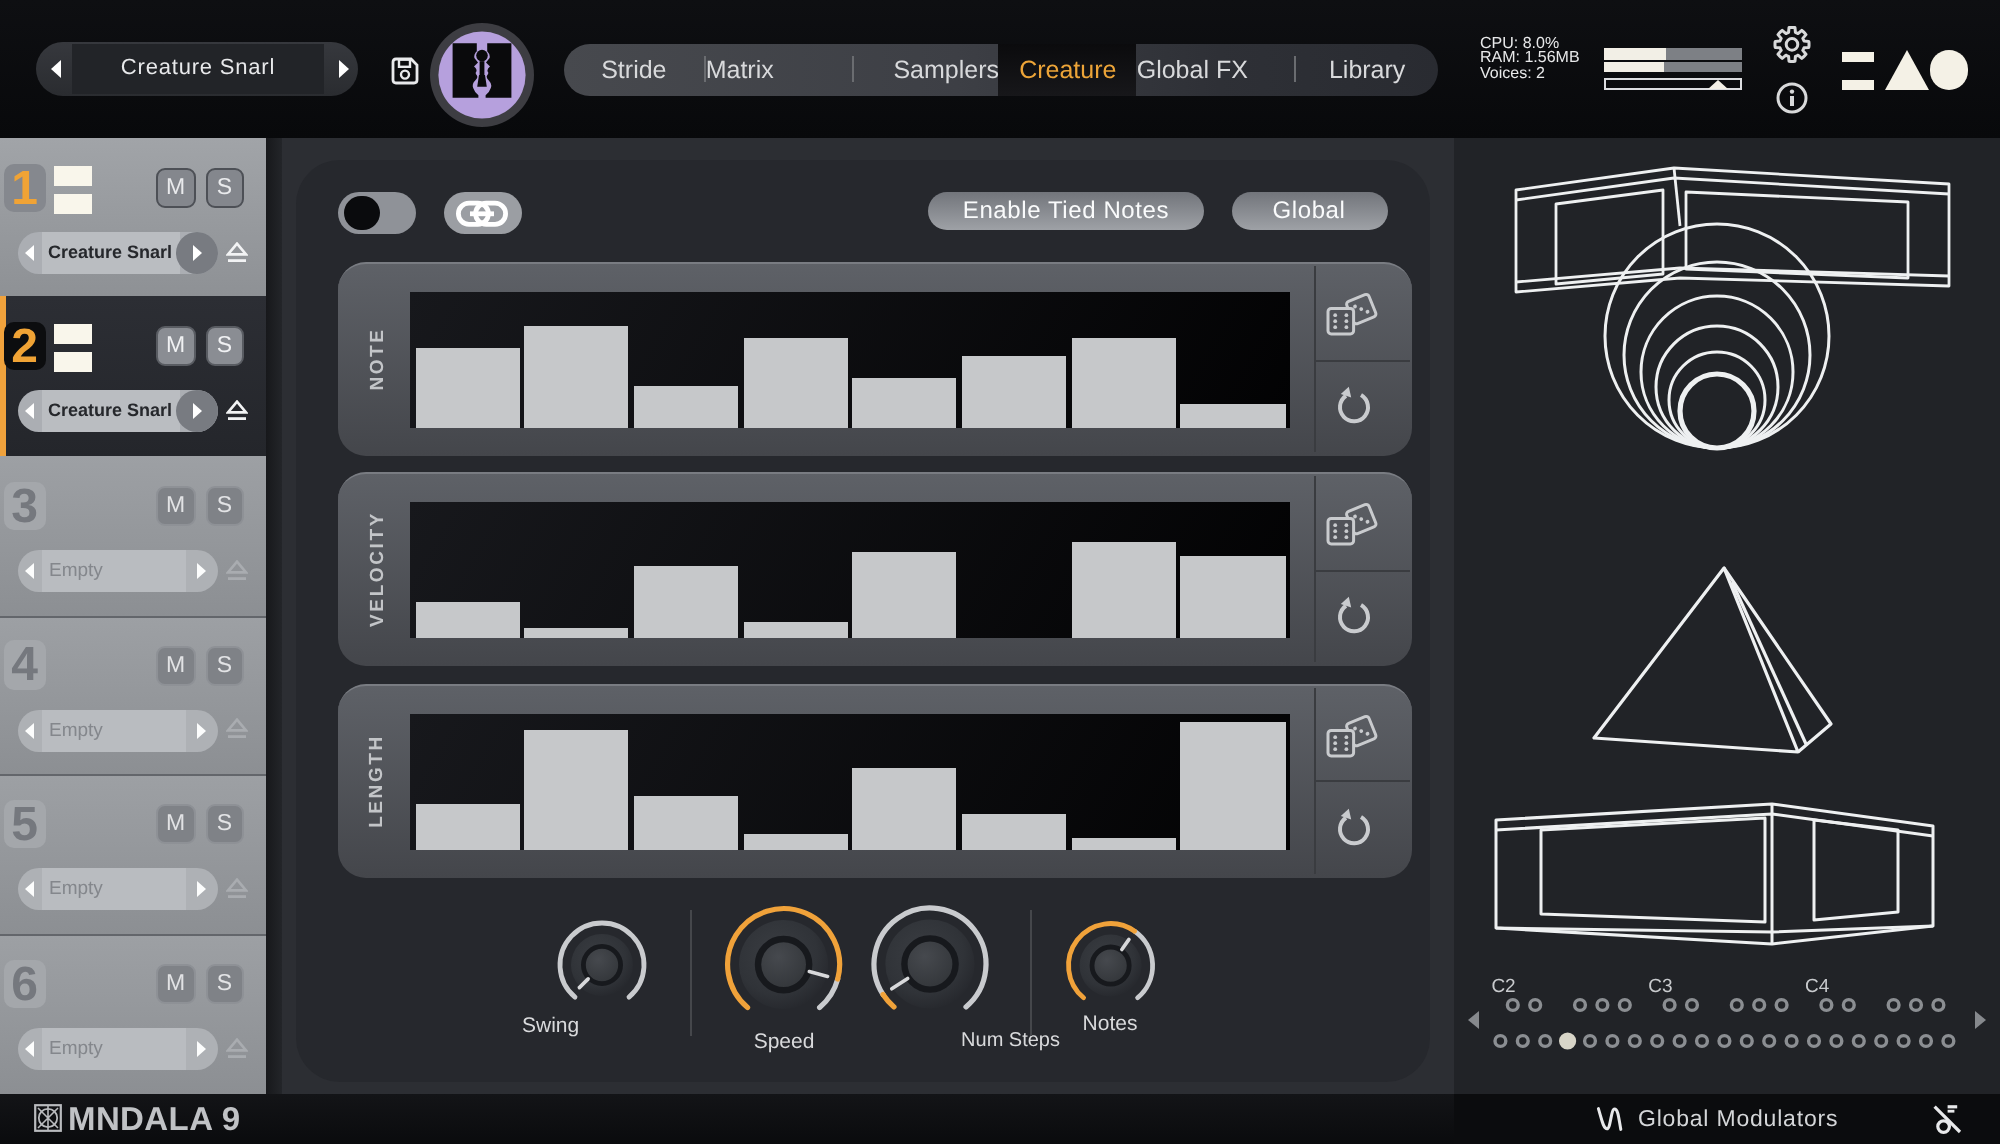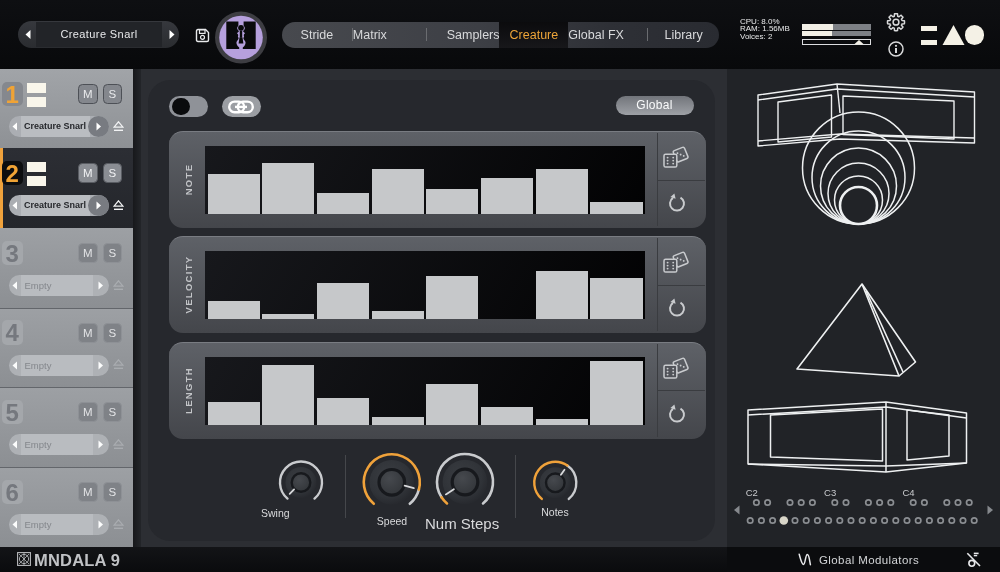--- a/index.html
+++ b/index.html
@@ -195,20 +195,21 @@
 <div style="position:absolute;left:169px;top:95.5px;width:39px;height:21.5px;border-radius:11px;background:#8f9298"></div>
 <div style="position:absolute;left:172.3px;top:97.7px;width:17.4px;height:17.4px;border-radius:50%;background:#0a0b0d"></div>
 <div style="position:absolute;left:221.5px;top:95.5px;width:39px;height:21.5px;border-radius:11px;background:#9b9ea3"></div>
 <svg style="position:absolute;left:228px;top:99.5px" width="26" height="14">
 <g stroke="#ffffff" stroke-width="2.4" fill="none">
 <rect x="1.2" y="1.6" width="15" height="10.6" rx="5.3"></rect>
 <rect x="9.8" y="1.6" width="15" height="10.6" rx="5.3"></rect>
 </g>
 <line x1="7" y1="6.9" x2="19" y2="6.9" stroke="#ffffff" stroke-width="2.4"></line>
 </svg>
+<div style="position:absolute;left:464px;top:96px;width:138px;height:18.5px;border-radius:9.5px;background:linear-gradient(180deg,#72757b,#9ea1a6);color:#fafbfc;font-size:12px;letter-spacing:0.3px;text-align:center;line-height:18.5px">Enable Tied Notes</div>
 <div style="position:absolute;left:615.5px;top:96px;width:78px;height:18.5px;border-radius:9.5px;background:linear-gradient(180deg,#72757b,#9ea1a6);color:#fafbfc;font-size:12px;letter-spacing:0.3px;text-align:center;line-height:18.5px">Global</div>
 
 <div style="position:absolute;left:169px;top:131px;width:536.5px;height:97px;border-radius:14px;background:linear-gradient(180deg,#5e6167,#44464b);border-top:1px solid #797c82;box-sizing:border-box"></div>
 <div style="position:absolute;left:172px;top:131px;width:33px;height:97px;display:flex;align-items:center;justify-content:center">
       <div style="transform:rotate(-90deg);font-size:9.5px;letter-spacing:1.3px;color:#c3c5c8;font-weight:600;white-space:nowrap">NOTE</div>
     </div>
 <div style="position:absolute;left:205px;top:146px;width:440px;height:68px;background:linear-gradient(120deg,#17181c,#020203)"></div>
 <div style="position:absolute;left:207.5px;top:174px;width:52.2px;height:40px;background:#c6c8ca"></div>
 <div style="position:absolute;left:262.2px;top:163px;width:52.2px;height:51px;background:#c6c8ca"></div>
 <div style="position:absolute;left:316.9px;top:193px;width:52.2px;height:21px;background:#c6c8ca"></div>
@@ -339,21 +340,21 @@
 <line x1="453.85" y1="489.24" x2="445.88" y2="494.42" stroke="#d8d9db" stroke-width="1.8" stroke-linecap="round"></line>
 <circle cx="555.3" cy="482.8" r="15.5" fill="url(#kbody)"></circle>
 <path d="M 567.35 465.60 A 21.0 21.0 0 0 1 568.80 498.89" stroke="#c9cbce" stroke-width="2.4" fill="none" stroke-linecap="round"></path>
 <path d="M 541.80 498.89 A 21.0 21.0 0 0 1 567.35 465.60" stroke="#f0a23a" stroke-width="2.4" fill="none" stroke-linecap="round"></path>
 <circle cx="555.3" cy="482.8" r="9.3" fill="url(#kcap)" stroke="#17191d" stroke-width="2.4"></circle>
 <line x1="560.92" y1="474.77" x2="564.48" y2="469.69" stroke="#d8d9db" stroke-width="1.8" stroke-linecap="round"></line>
 </svg>
 
 <div style="position:absolute;left:261px;top:507px;width:80px;text-align:left;font-size:10.5px;color:#d9dadc">Swing</div>
 <div style="position:absolute;left:352px;top:515px;width:80px;text-align:center;font-size:10.5px;color:#d9dadc">Speed</div>
-<div style="position:absolute;left:425px;top:515px;width:80px;text-align:left;font-size:15px;color:#d9dadc">Num Steps</div>
+<div style="position:absolute;left:450px;top:515px;width:80px;text-align:right;font-size:10px;color:#d9dadc">Num Steps</div>
 <div style="position:absolute;left:515px;top:506px;width:80px;text-align:center;font-size:10.5px;color:#d9dadc">Notes</div>
 <div style="position:absolute;left:344.5px;top:455px;width:1px;height:63px;background:#45474b"></div>
 <div style="position:absolute;left:514.5px;top:455px;width:1px;height:63px;background:#45474b"></div>
 
 <svg style="position:absolute;left:727px;top:69px" width="273" height="478">
 
 <g stroke="#eef0f1" stroke-width="1.4" fill="none" stroke-linejoin="round">
 <path d="M31 26 L110 15 L247.5 23 L247.5 74 L113 70 L31 77 Z"></path>
 <path d="M31 31 L110 20 L247.5 28"></path>
 <path d="M110 15 L113 44"></path>

